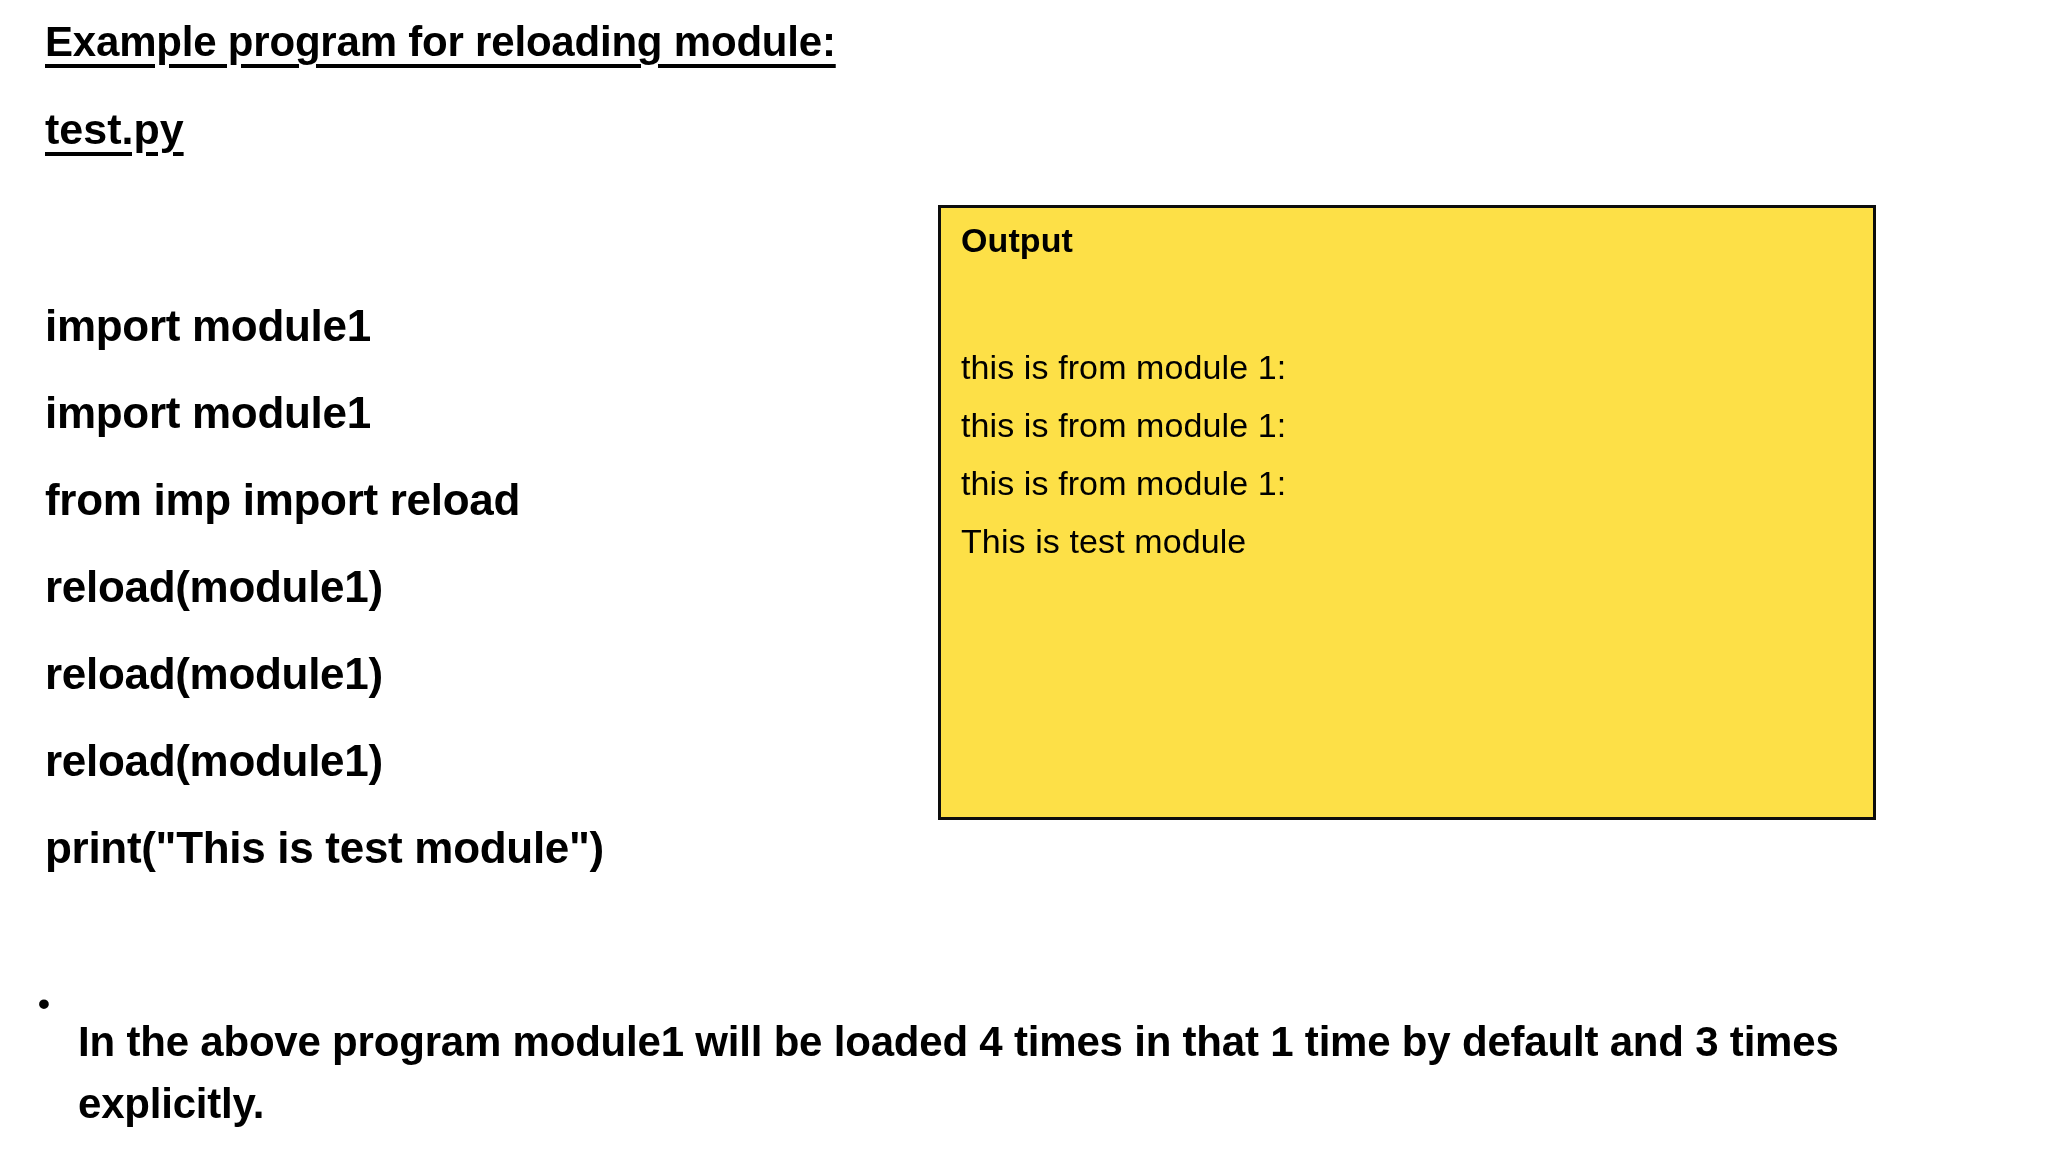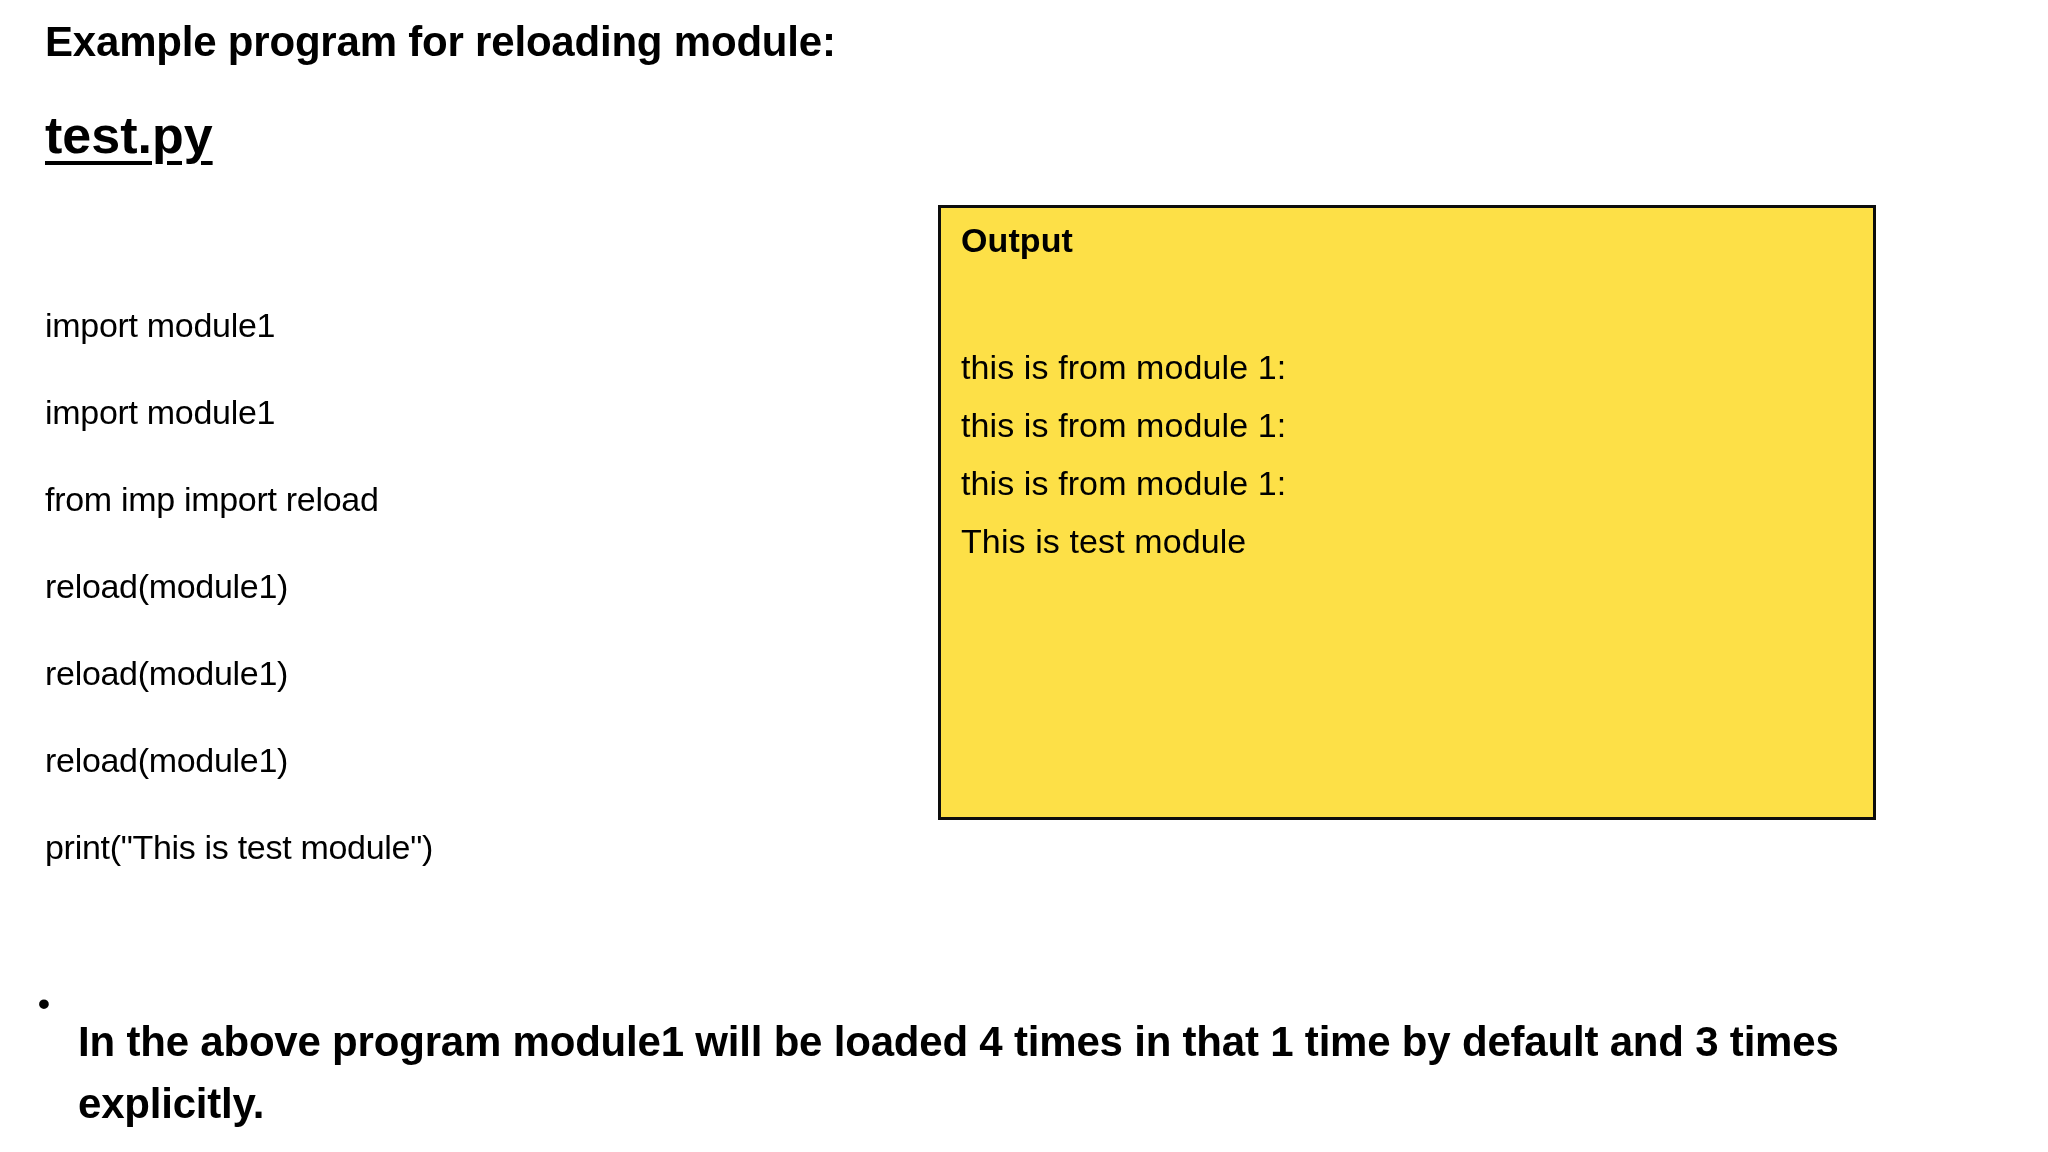--- a/index.html
+++ b/index.html
@@ -17,47 +17,48 @@
     -webkit-font-smoothing: antialiased;
   }
 
   
   .slide-title {
     position: absolute;
     left: 45px;
     top: 18px;
     font-size: 42px;
     font-weight: bold;
+    text-decoration: underline;
     text-underline-offset: 8px;
     text-decoration-thickness: 4px;
     letter-spacing: -0.2px;
     white-space: nowrap;
   }
   .slide-subtitle {
     position: absolute;
     left: 45px;
     top: 105px;
-    font-size: 52px;
+    font-size: 43px;
     font-weight: bold;
     text-decoration: underline;
     text-underline-offset: 8px;
     text-decoration-thickness: 4px;
     white-space: nowrap;
   }
 
   
   .code-block {
     position: absolute;
     left: 45px;
     top: 282px;
     width: 860px;
   }
   .code-line {
-    font-size: 34px;
-    font-weight: normal;
+    font-size: 44px;
+    font-weight: bold;
     line-height: 87px;
     height: 87px;
     white-space: pre;
     letter-spacing: -0.3px;
   }
 
   
   .output-box {
     position: absolute;
     left: 938px;

